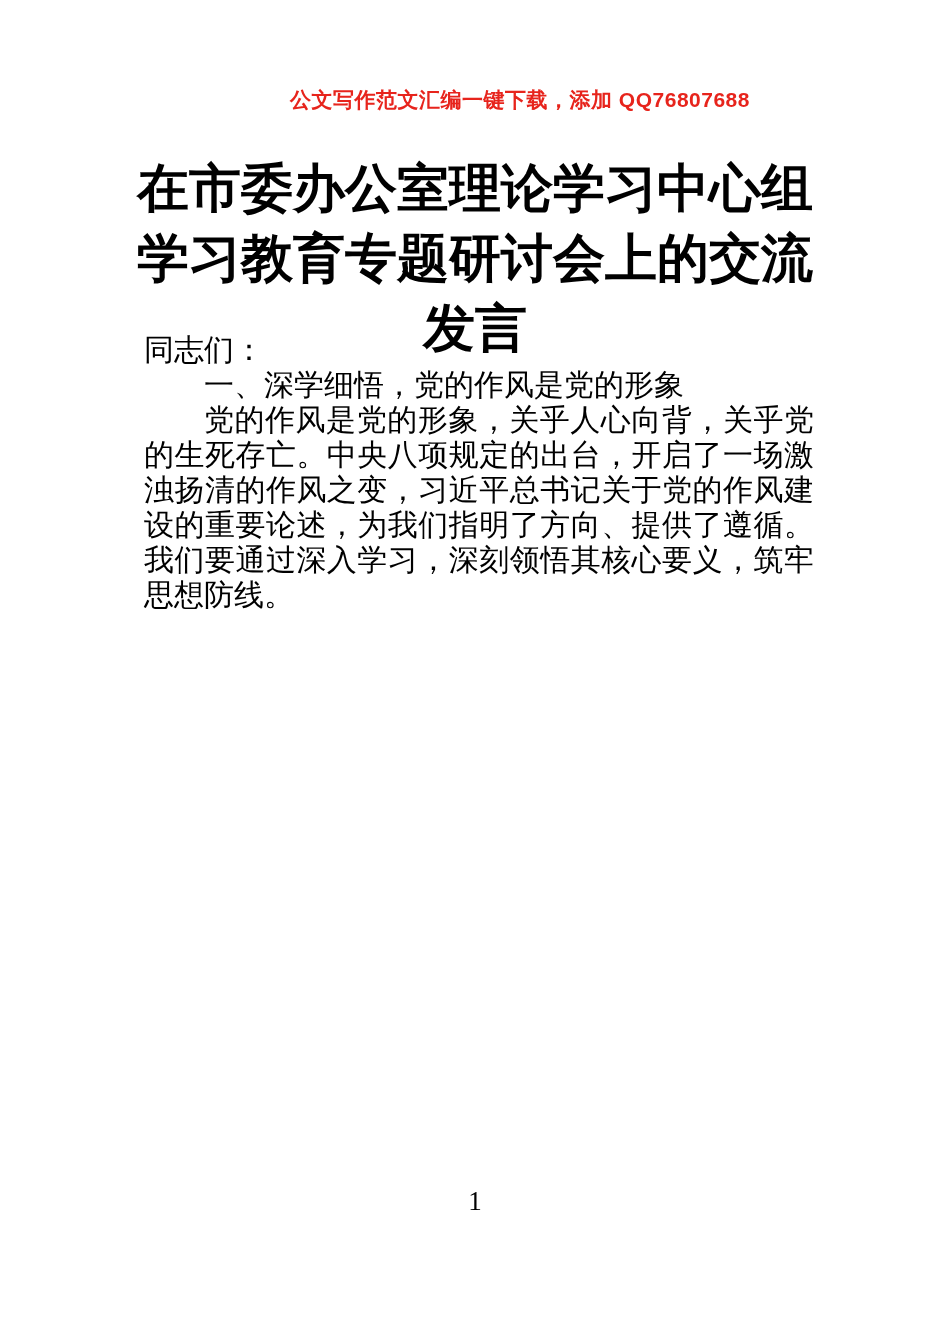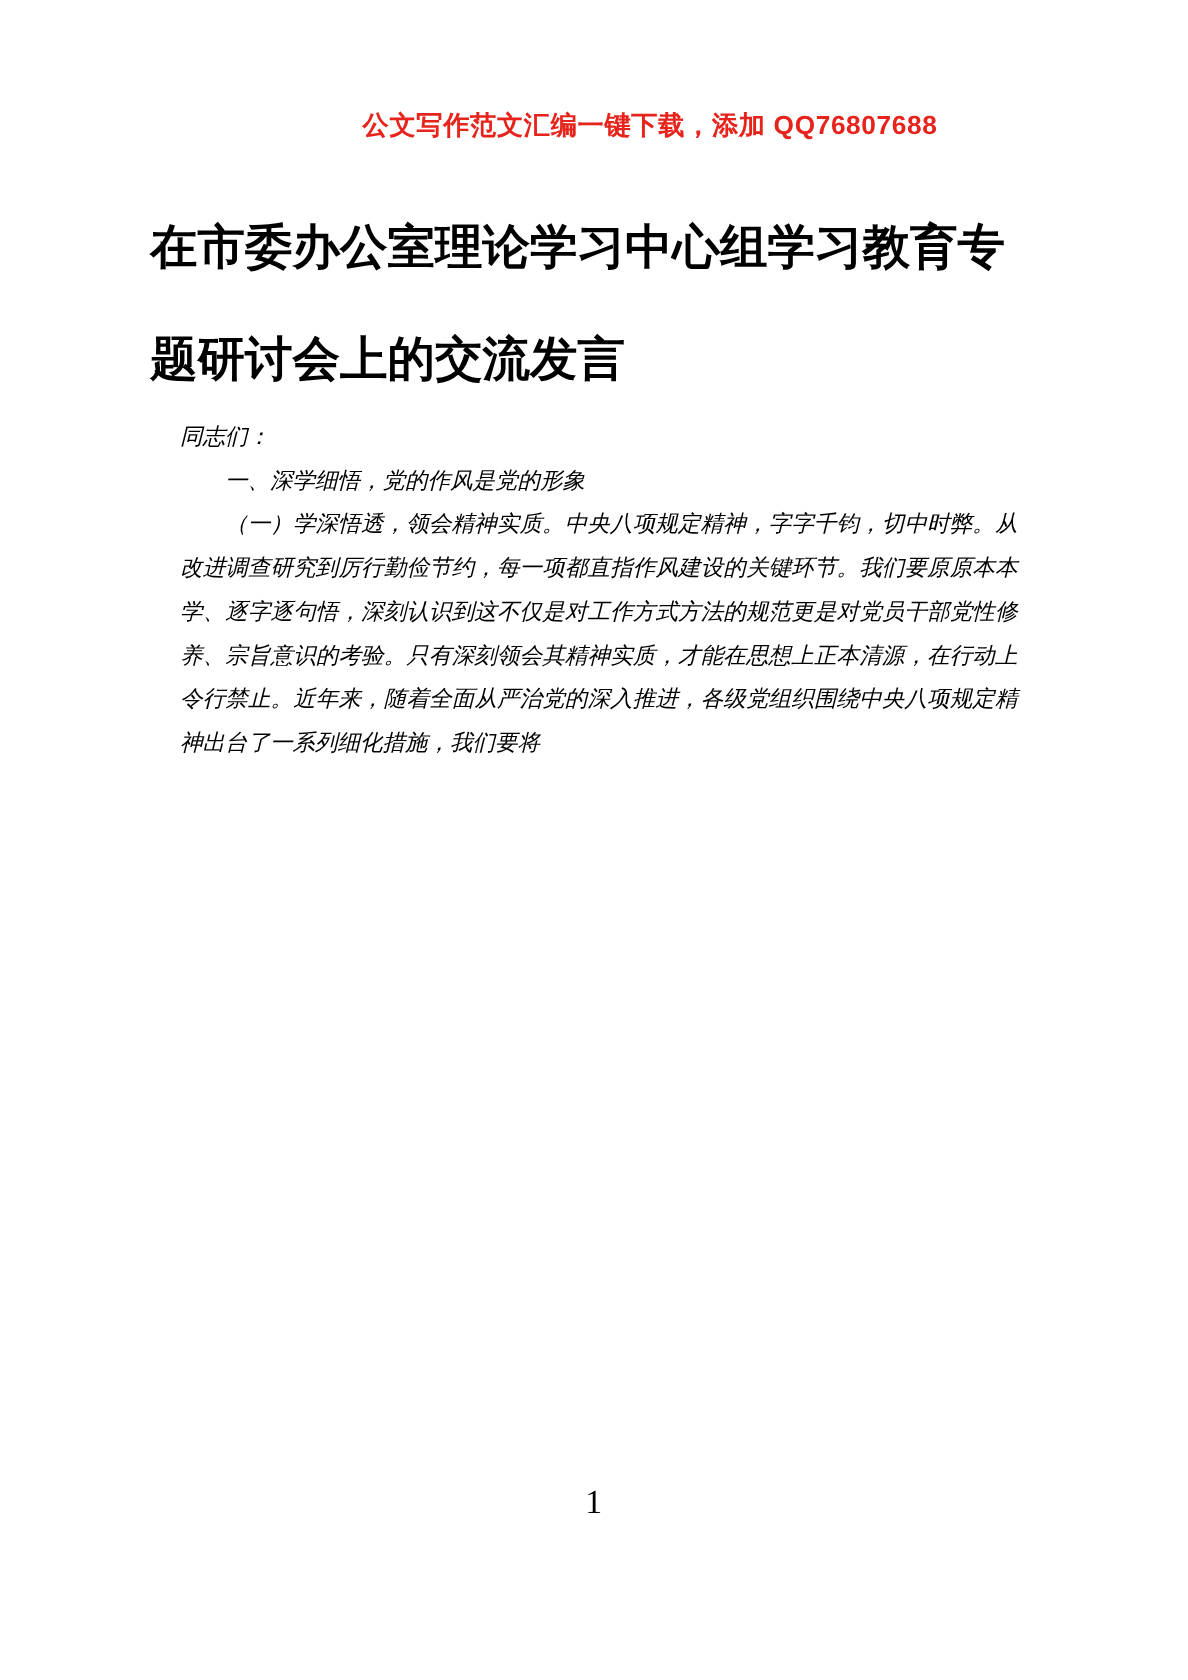--- a/index.html
+++ b/index.html
@@ -16,34 +16,34 @@
     top:86px; left:0; width:100%;
     text-align:center;
     font-size:21px;
     letter-spacing:0.5px;
     font-weight:bold;
     padding-left:45px;
   }
   .doc-title {
     position:absolute;
     top:153px; left:120px; width:710px;
-    font-size:38px;
+    text-align:center;
+    font-size:52px;
     font-weight:bold;
-    line-height:90px;
+    line-height:70px;
   }
   .doc-body {
     position:absolute;
     top:332px; left:144px; width:670px;
-    font-size:18px;
+    font-size:30px;
     line-height:35px;
     text-align:justify;
     text-justify:inter-character;
     word-break:normal;
     overflow-wrap:break-word;
-    font-style:italic;
   }
   .doc-body p { margin:0; padding:0; }
   .indent { text-indent:2em; }
   .page-number {
     position:absolute;
     top:1186px; left:0; width:100%;
     text-align:center;
     font-family:"Liberation Serif", serif;
     font-size:27px;
   }
@@ -53,18 +53,18 @@
 
 <div class="page">
 
   <div class="promo" style="color: rgb(231, 36, 28);">公文写作范文汇编一键下载，添加 QQ76807688</div>
 
   <div class="doc-title">在市委办公室理论学习中心组学习教育专题研讨会上的交流发言</div>
 
   <div class="doc-body">
     <p>同志们：</p>
     <p class="indent">一、深学细悟，党的作风是党的形象</p>
-    <p class="indent">（一）学深悟透，领会精神实质。中央八项规定精神，字字千钧，切中时弊。从改进调查研究到厉行勤俭节约，每一项都直指作风建设的关键环节。我们要原原本本学、逐字逐句悟，深刻认识到这不仅是对工作方式方法的规范更是对党员干部党性修养、宗旨意识的考验。只有深刻领会其精神实质，才能在思想上正本清源，在行动上令行禁止。近年来，随着全面从严治党的深入推进，各级党组织围绕中央八项规定精神出台了一系列细化措施，我们要将</p>
+    <p class="indent">党的作风是党的形象，关乎人心向背，关乎党的生死存亡。中央八项规定的出台，开启了一场激浊扬清的作风之变，习近平总书记关于党的作风建设的重要论述，为我们指明了方向、提供了遵循。我们要通过深入学习，深刻领悟其核心要义，筑牢思想防线。</p>
   </div>
 
   <div class="page-number">1</div>
 
 </div>
 
 </body></html>

